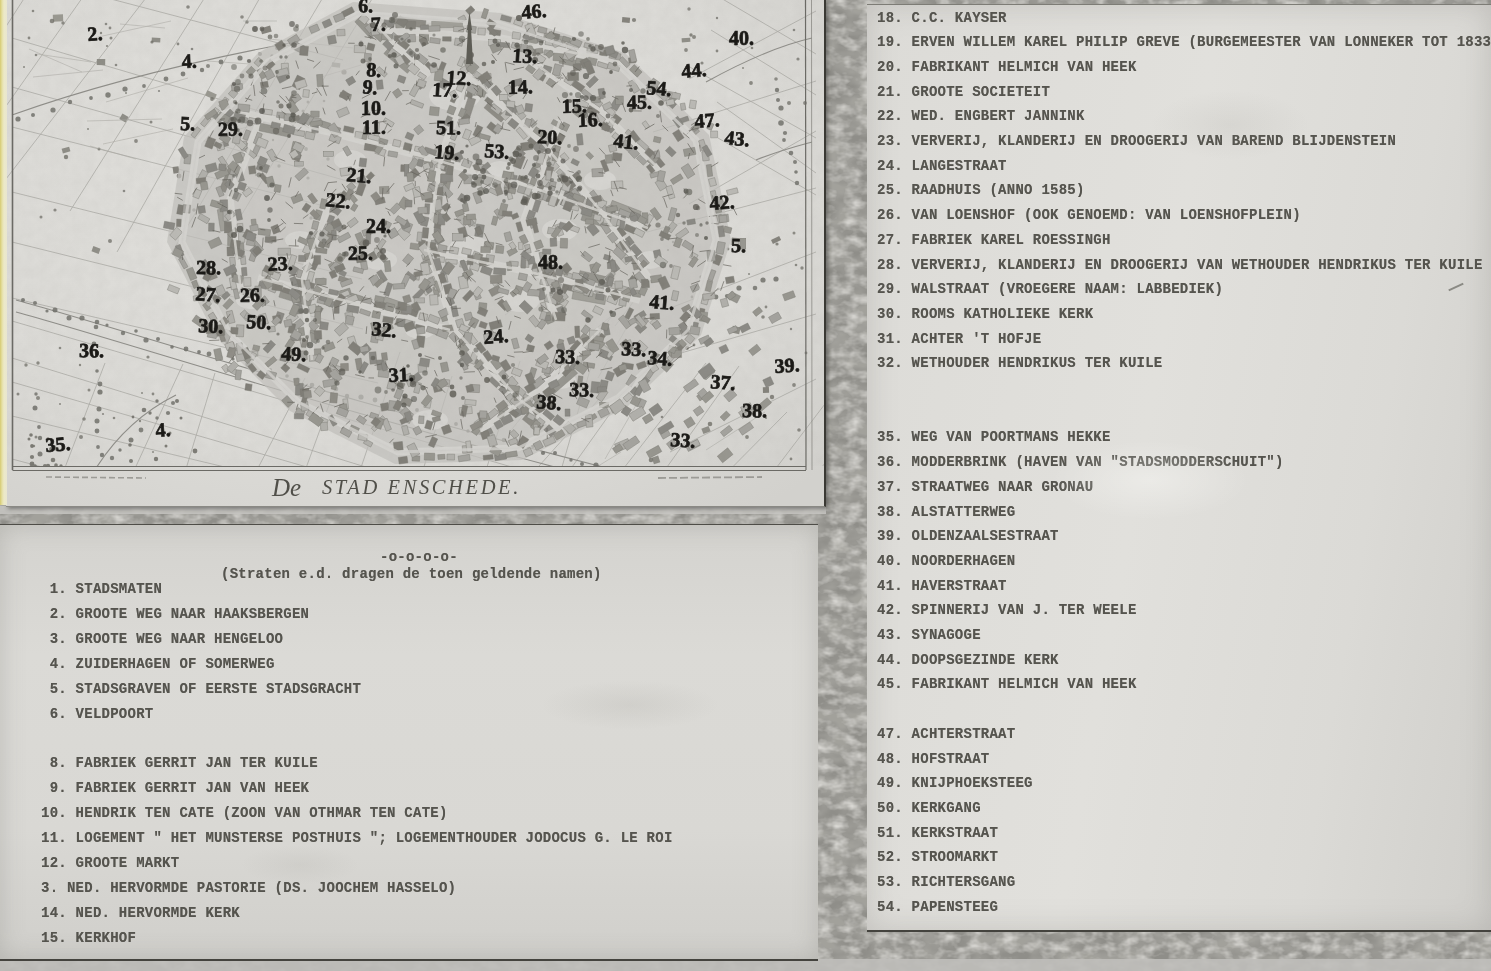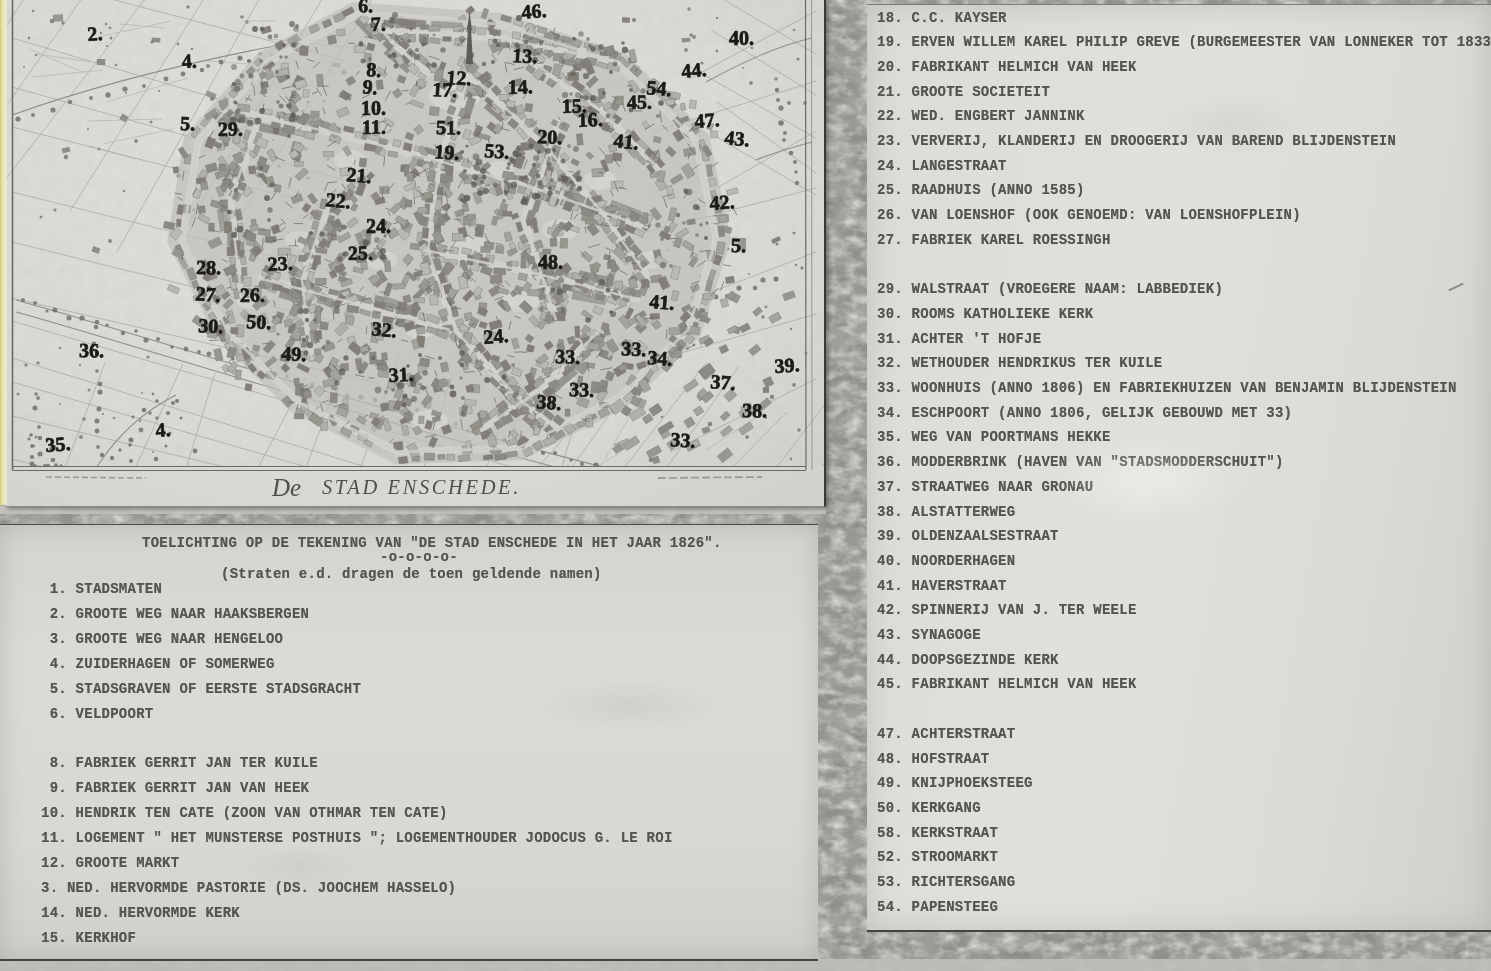--- a/index.html
+++ b/index.html
@@ -2638,21 +2638,20 @@
 <text x="40" y="452" transform="rotate(-5 40 452)">35.</text>
 <text x="150" y="437" transform="rotate(-4 150 437)">4.</text>
 </g>
 </svg>
 </div>
 
 <div class="panel" style="left:0;top:0;width:7px;height:505px;background:linear-gradient(90deg,#d5ca70 0,#e5dfa4 2px,#ece9c8 4px,#e9e6cf 7px);"></div>
 
 <div class="panel" style="left:0;top:524px;width:818px;height:434px;background:linear-gradient(180deg,#d4d3cf 0,#dbdad6 30%,#d9d8d4 70%,#d0cfcb 100%);box-shadow:inset 0 0 25px rgba(120,118,112,0.3);border-top:1px solid #4e4d48;border-bottom:2px solid #44433e;"></div>
 
-<div class="tl" style="left:142px;top:535px">TOELICHTING OP DE TEKENING VAN "DE STAD ENSCHEDE IN HET JAAR 1826".</div>
 
 <div class="tl" style="left:380px;top:549px">-o-o-o-o-</div>
 
 <div class="tl" style="left:221px;top:566px">(Straten e.d. dragen de toen geldende namen)</div>
 
 <div class="tl" style="left:41px;top:581.0px"> 1. STADSMATEN</div>
 
 <div class="tl" style="left:41px;top:605.9px"> 2. GROOTE WEG NAAR HAAKSBERGEN</div>
 
 <div class="tl" style="left:41px;top:630.8px"> 3. GROOTE WEG NAAR HENGELOO</div>
@@ -2695,32 +2694,31 @@
 <div class="tl" style="left:877px;top:133.0px">23. VERVERIJ, KLANDERIJ EN DROOGERIJ VAN BAREND BLIJDENSTEIN</div>
 
 <div class="tl" style="left:877px;top:157.7px">24. LANGESTRAAT</div>
 
 <div class="tl" style="left:877px;top:182.4px">25. RAADHUIS (ANNO 1585)</div>
 
 <div class="tl" style="left:877px;top:207.1px">26. VAN LOENSHOF (OOK GENOEMD: VAN LOENSHOFPLEIN)</div>
 
 <div class="tl" style="left:877px;top:231.8px">27. FABRIEK KAREL ROESSINGH</div>
 
+<div class="tl" style="left:877px;top:256.5px">28. VERVERIJ, KLANDERIJ EN DROOGERIJ VAN WETHOUDER HENDRIKUS TER KUILE</div>
 
 <div class="tl" style="left:877px;top:281.2px">29. WALSTRAAT (VROEGERE NAAM: LABBEDIEK)</div>
 
 <div class="tl" style="left:877px;top:305.9px">30. ROOMS KATHOLIEKE KERK</div>
 
 <div class="tl" style="left:877px;top:330.6px">31. ACHTER 'T HOFJE</div>
 
 <div class="tl" style="left:877px;top:355.3px">32. WETHOUDER HENDRIKUS TER KUILE</div>
 
-<div class="tl" style="left:877px;top:380.0px">33. WOONHUIS (ANNO 1806) EN FABRIEKHUIZEN VAN BENJAMIN BLIJDENSTEIN</div>
-
-<div class="tl" style="left:877px;top:404.7px">34. ESCHPOORT (ANNO 1806, GELIJK GEBOUWD MET 33)</div>
+
 
 <div class="tl" style="left:877px;top:429.4px">35. WEG VAN POORTMANS HEKKE</div>
 
 <div class="tl" style="left:877px;top:454.1px">36. MODDERBRINK (HAVEN VAN "STADSMODDERSCHUIT")</div>
 
 <div class="tl" style="left:877px;top:478.8px">37. STRAATWEG NAAR GRONAU</div>
 
 <div class="tl" style="left:877px;top:503.5px">38. ALSTATTERWEG</div>
 
 <div class="tl" style="left:877px;top:528.2px">39. OLDENZAALSESTRAAT</div>
@@ -2739,21 +2737,21 @@
 
 
 <div class="tl" style="left:877px;top:725.8px">47. ACHTERSTRAAT</div>
 
 <div class="tl" style="left:877px;top:750.5px">48. HOFSTRAAT</div>
 
 <div class="tl" style="left:877px;top:775.2px">49. KNIJPHOEKSTEEG</div>
 
 <div class="tl" style="left:877px;top:799.9px">50. KERKGANG</div>
 
-<div class="tl" style="left:877px;top:824.6px">58. KERKSTRAAT</div>
+<div class="tl" style="left:877px;top:824.6px">51. KERKSTRAAT</div>
 
 <div class="tl" style="left:877px;top:849.3px">52. STROOMARKT</div>
 
 <div class="tl" style="left:877px;top:874.0px">53. RICHTERSGANG</div>
 
 <div class="tl" style="left:877px;top:898.7px">54. PAPENSTEEG</div>
 
 <div class="panel" style="left:540px;top:680px;width:180px;height:50px;border-radius:50%;background:radial-gradient(ellipse,rgba(120,118,110,0.10),rgba(120,118,110,0) 70%);"></div>
 <div class="panel" style="left:240px;top:845px;width:120px;height:40px;border-radius:50%;background:radial-gradient(ellipse,rgba(120,118,110,0.08),rgba(120,118,110,0) 70%);"></div>
 <div class="panel" style="left:1150px;top:90px;width:160px;height:70px;border-radius:50%;background:radial-gradient(ellipse,rgba(120,118,110,0.09),rgba(120,118,110,0) 70%);"></div>

